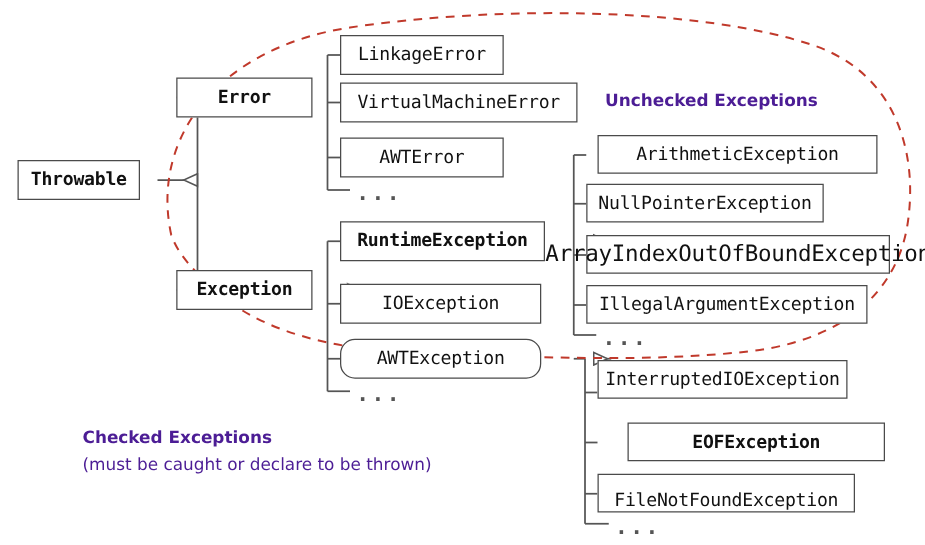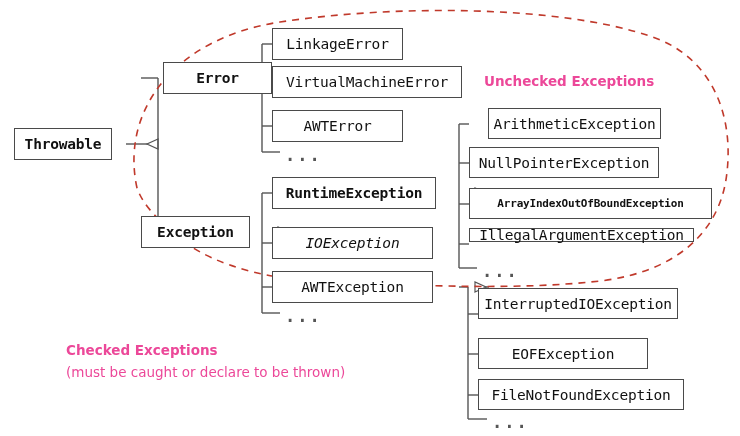--- a/index.html
+++ b/index.html
@@ -33,37 +33,36 @@
     display: flex;
     align-items: center;
     justify-content: center;
     white-space: nowrap;
     z-index: 3;
   }
   .node.bold {
     font-weight: bold;
   }
   .node.small {
-    font-size: 11px;
-    font-weight: bold;
+    font-size: 18px;
   }
   .ellipsis {
     position: absolute;
     font-family: "DejaVu Sans Mono", monospace;
     font-size: 17px;
     font-weight: bold;
     color: #555555;
     letter-spacing: 2px;
     z-index: 3;
     white-space: nowrap;
   }
   .caption {
     position: absolute;
     font-family: "DejaVu Sans", sans-serif;
-    color: #ec4899;
+    color: #4c1d95;
     white-space: nowrap;
     z-index: 4;
   }
   .caption.head {
     font-weight: bold;
     font-size: 13.5px;
   }
   .caption.sub {
     font-size: 13.5px;
   }
@@ -125,21 +124,21 @@
              C 721,232 676,272 600,281
              C 520,290 430,286 330,282
              C 250,279 200,258 172,232
              C 152,214 142,202 137,188 Z" fill="none" stroke="#c0392b" stroke-width="1.6" stroke-dasharray="7 6" stroke-linecap="butt"></path>
   </svg>
 
   <div class="node bold" style="left:14px; top:128px; width:98px; height:32px;text-align:right;">
     <span>Throwable</span>
   </div>
 
-  <div class="node bold" style="left:141px; top:62px; width:109px; height:32px;margin-left:22px;">
+  <div class="node bold" style="left:141px; top:62px; width:109px; height:32px;">
     <span>Error</span>
   </div>
 
   <div class="node bold" style="left:141px; top:216px; width:109px; height:32px;">
     <span>Exception</span>
   </div>
 
   <div class="node" style="left:272px; top:28px; width:131px; height:32px;">
     <span>LinkageError</span>
   </div>
@@ -149,53 +148,53 @@
   </div>
 
   <div class="node" style="left:272px; top:110px; width:131px; height:32px;justify-content:center;">
     <span>AWTError</span>
   </div>
 
   <div class="node bold" style="left:272px; top:177px; width:164px; height:32px;">
     <span>RuntimeException</span>
   </div>
 
-  <div class="node" style="left:272px; top:227px; width:161px; height:32px;font-style:italic;">
+  <div class="node" style="left:272px; top:227px; width:161px; height:32px;">
     <span>IOException</span>
   </div>
 
-  <div class="node" style="left:272px; top:271px; width:161px; height:32px;">
+  <div class="node" style="left:272px; top:271px; width:161px; height:32px;border-radius:12px;">
     <span>AWTException</span>
   </div>
 
-  <div class="node" style="left:488px; top:108px; width:173px; height:31px;">
+  <div class="node" style="left:478px; top:108px; width:224px; height:31px;">
     <span>ArithmeticException</span>
   </div>
 
   <div class="node" style="left:469px; top:147px; width:190px; height:31px;">
     <span>NullPointerException</span>
   </div>
 
   <div class="node small" style="left:469px; top:188px; width:243px; height:31px;">
     <span>ArrayIndexOutOfBoundException</span>
   </div>
 
-  <div class="node" style="left:469px; top:228px; width:225px; height:14px;">
+  <div class="node" style="left:469px; top:228px; width:225px; height:31px;">
     <span>IllegalArgumentException</span>
   </div>
 
   <div class="node" style="left:478px; top:288px; width:200px; height:31px;">
     <span>InterruptedIOException</span>
   </div>
 
-  <div class="node" style="left:478px; top:338px; width:170px; height:31px;">
+  <div class="node" style="left:502px; top:338px; width:206px; height:31px;font-weight:bold;">
     <span>EOFException</span>
   </div>
 
-  <div class="node" style="left:478px; top:379px; width:206px; height:31px;">
+  <div class="node" style="left:478px; top:379px; width:206px; height:31px;align-items:flex-end;">
     <span>FileNotFoundException</span>
   </div>
 
   <div class="ellipsis" style="left:285px; top:145px;">...</div>
 
   <div class="ellipsis" style="left:285px; top:306px;">...</div>
 
   <div class="ellipsis" style="left:482px; top:261px;">...</div>
 
   <div class="ellipsis" style="left:492px; top:412px;">...</div>

